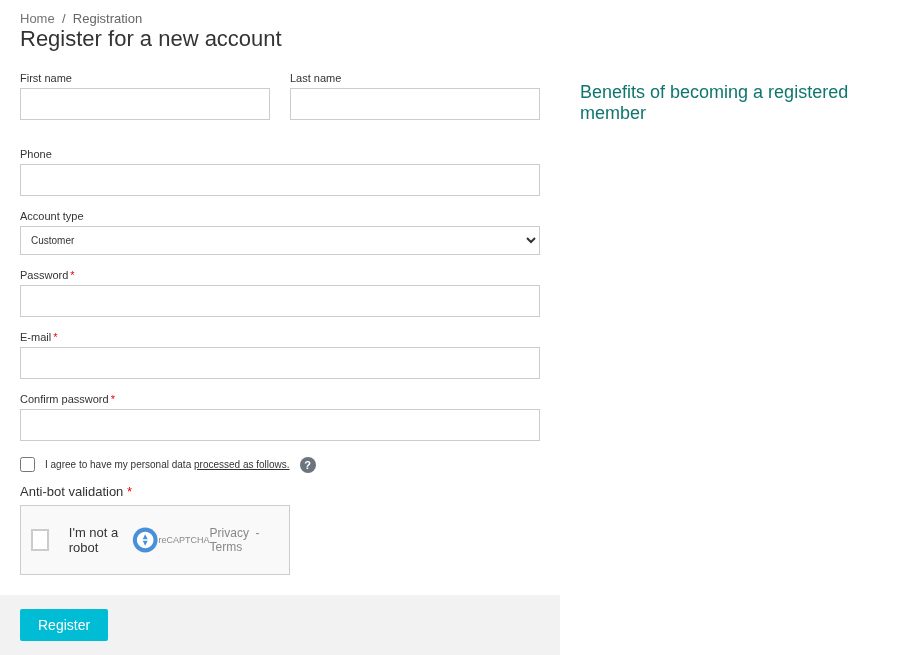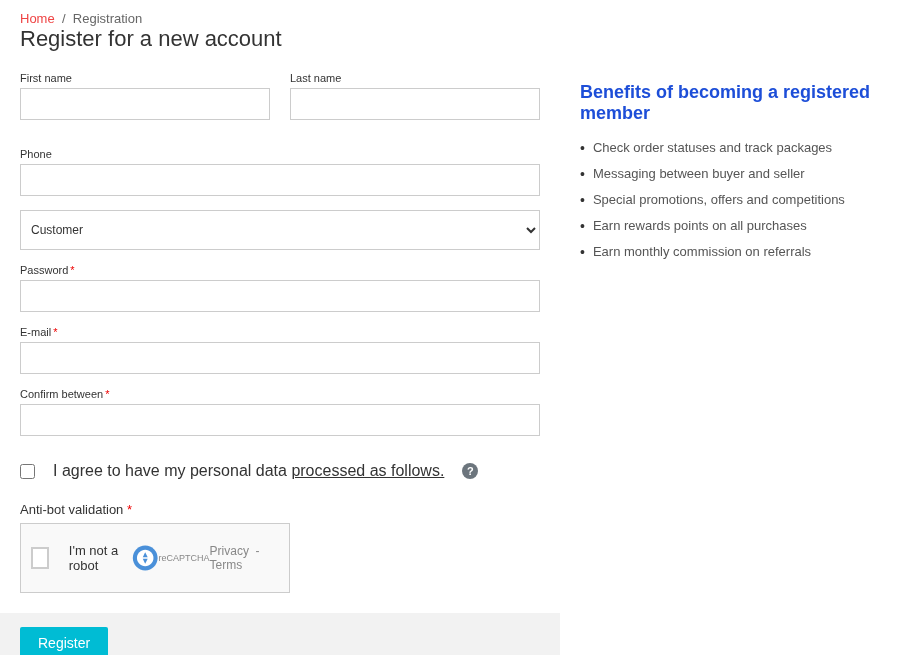--- a/index.html
+++ b/index.html
@@ -9,21 +9,21 @@
       color: #333;
       background: #fff;
       padding: 10px 20px;
     }
     .breadcrumb {
       font-size: 13px;
       color: #666;
       margin-bottom: 10px;
     }
     .breadcrumb a {
-      color: #ef4444;
+      color: #737373;
       text-decoration: none;
     }
     .breadcrumb span {
       color: #666;
     }
     h1 {
       font-size: 22px;
       font-weight: normal;
       color: #333;
       margin-bottom: 20px;
@@ -68,44 +68,44 @@
     input[type="password"] {
       width: 100%;
       height: 32px;
       border: 1px solid #ccc;
       padding: 4px 8px;
       font-size: 13px;
       color: #333;
       outline: none;
     }
     select {
-      height: 40px;
+      height: 29px;
       border: 1px solid #ccc;
       padding: 4px 6px;
-      font-size: 12px;
+      font-size: 10px;
       color: #333;
       background: #fff;
       cursor: pointer;
       min-width: 90px;
     }
     .agree-row {
       display: flex;
       align-items: center;
       gap: 6px;
       margin-bottom: 10px;
       margin-top: 4px;
     }
     .agree-row input[type="checkbox"] {
       width: 15px;
       height: 15px;
       cursor: pointer;
     }
     .agree-row label {
-      font-size: 16px;
-      margin: 12px;
+      font-size: 10px;
+      margin: 4px;
       color: #333;
     }
     .agree-row a {
       color: #333;
       text-decoration: underline;
     }
     .info-icon {
       display: inline-flex;
       align-items: center;
       justify-content: center;
@@ -175,22 +175,22 @@
       background: #00bcd4;
       color: #fff;
       border: none;
       padding: 8px 18px;
       font-size: 14px;
       cursor: pointer;
       border-radius: 2px;
     }
     .benefits-section h2 {
       font-size: 18px;
-      font-weight: bold;
-      color: #1d4ed8;
+      font-weight: normal;
+      color: #0f766e;
       margin-bottom: 16px;
     }
     .benefits-list {
       list-style: none;
       padding: 0;
     }
     .benefits-list li {
       font-size: 13px;
       color: #555;
       margin-bottom: 10px;
@@ -234,38 +234,39 @@
         <input type="text" style="">
       </div>
     </div>
 
     <div class="field-group">
       <label>Phone</label>
       <input type="text" style="">
     </div>
 
     <div class="field-group">
+      <label>Account type</label>
       <select>
         <option>Customer</option>
         <option>Seller</option>
       </select>
     </div>
 
     <div class="field-group">
       <label><span>Password</span><span class="required">*</span></label>
       <input type="password" style="">
     </div>
 
     <div class="field-group">
       <label><span>E-mail</span><span class="required">*</span></label>
       <input type="email" style="">
     </div>
 
     <div class="field-group">
-      <label><span>Confirm between</span><span class="required">*</span></label>
+      <label><span>Confirm password</span><span class="required">*</span></label>
       <input type="password" style="">
     </div>
 
     <div class="agree-row">
       <input type="checkbox" style="">
       <label>
         <span>I agree to have my personal data</span>
         <a href="#"><span>processed as follows.</span></a>
       </label>
       <span class="info-icon">?</span>
@@ -298,21 +299,14 @@
     </div>
 
     <div class="register-footer">
       <button class="register-btn">Register</button>
     </div>
 
   </div>
 
   <div class="benefits-section">
     <h2>Benefits of becoming a registered member</h2>
-    <ul class="benefits-list" id="benefits-list">
-    <li>Check order statuses and track packages</li>
-        <li>Messaging between buyer and seller</li>
-        <li>Special promotions, offers and competitions</li>
-        <li>Earn rewards points on all purchases</li>
-        <li>Earn monthly commission on referrals</li>
-      </ul>
   </div>
 </div>
 
 </body></html>

